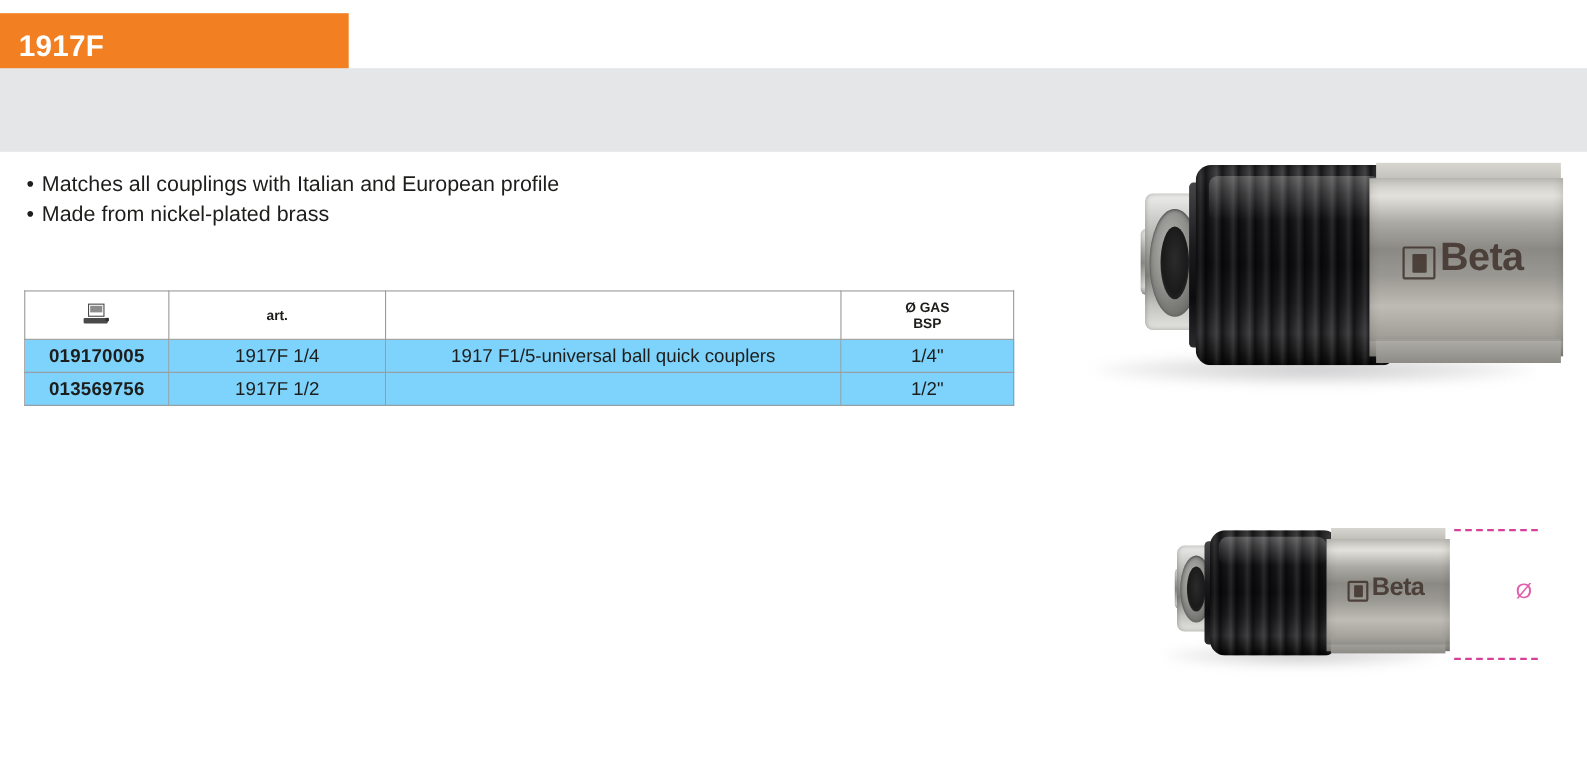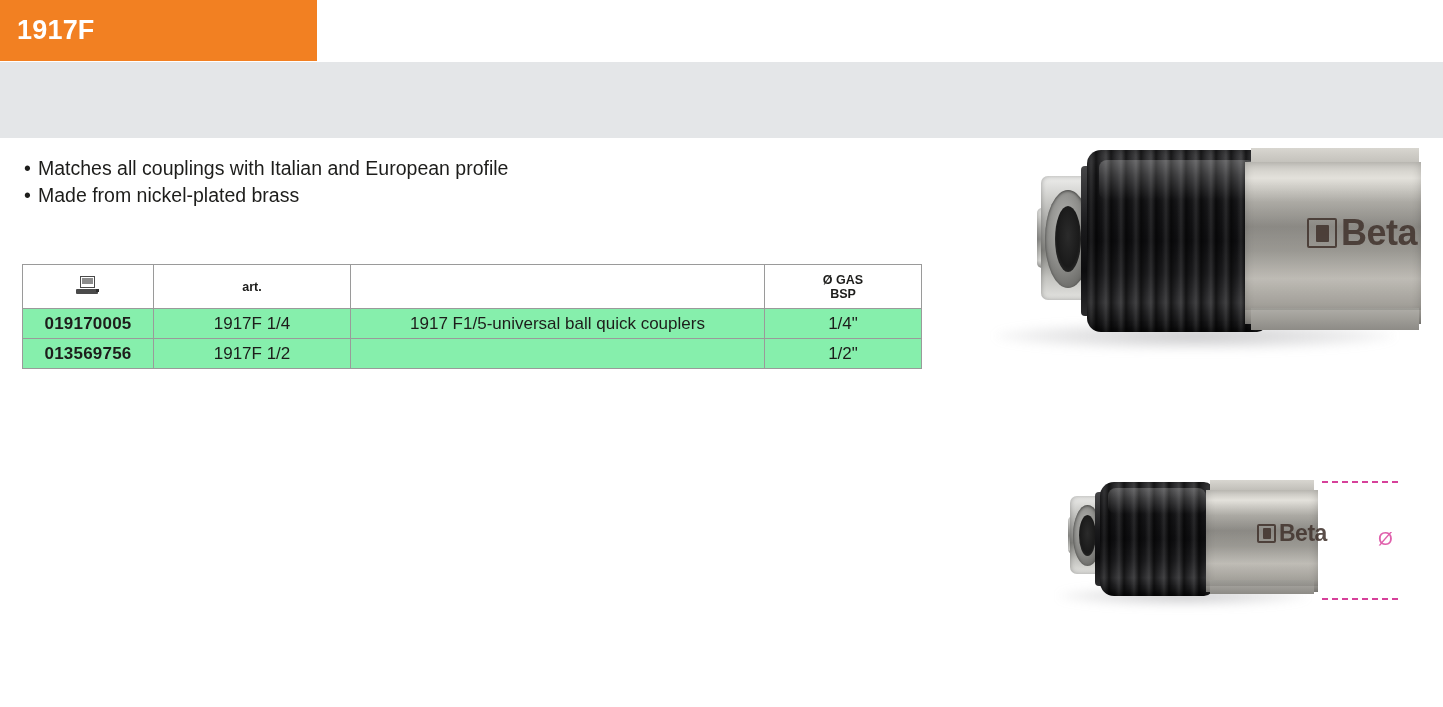--- a/index.html
+++ b/index.html
@@ -20,21 +20,21 @@
 
   
   .header-bar {
     position: absolute;
     left: 0; top: 0;
     width: 1443px;
     height: 61px;
   }
   .code-block {
     position: absolute;
-    left: 0; top: 0;
+    left: 0; top: 12px;
     width: 317px;
     height: 61px;
     background: #f28022;
     display: flex;
     align-items: center;
   }
   .code-text {
     margin-left: 17px;
     color: #ffffff;
     font-size: 27px;
@@ -114,21 +114,21 @@
     line-height: 14px;
   }
   .product-table tbody td {
     height: 29px;
     text-align: center;
     vertical-align: middle;
     font-size: 17px;
     color: #1d1d1b;
     line-height: 20px;
   }
-  .product-table tbody tr.shaded td { background: #86efac; }
+  .product-table tbody tr.shaded td { background: #7dd3fc; }
   .product-table tbody tr.plain td  { background: #ffffff; }
   .cell-code { font-weight: bold; font-size: 16.5px; letter-spacing: 0.2px; }
 
   
   .pc-icon {
     display: inline-block;
     width: 24px;
     height: 19px;
     position: relative;
   }
@@ -257,23 +257,22 @@
   }
   .hex-face-shade {
     position: absolute;
     background: linear-gradient(to bottom, rgba(255,255,255,0.0) 0%, rgba(0,0,0,0.10) 100%);
   }
 
   
   .beta-logo {
     position: absolute;
     display: flex;
-    align-items: center;
+    align-items: flex-end;
     opacity: 0.88;
-    margin-left: 32px;
   }
   .beta-mark {
     border: 2.5px solid #43352f;
     border-radius: 2px;
     display: flex;
     align-items: center;
     justify-content: center;
     box-sizing: border-box;
   }
   .beta-mark-inner {

